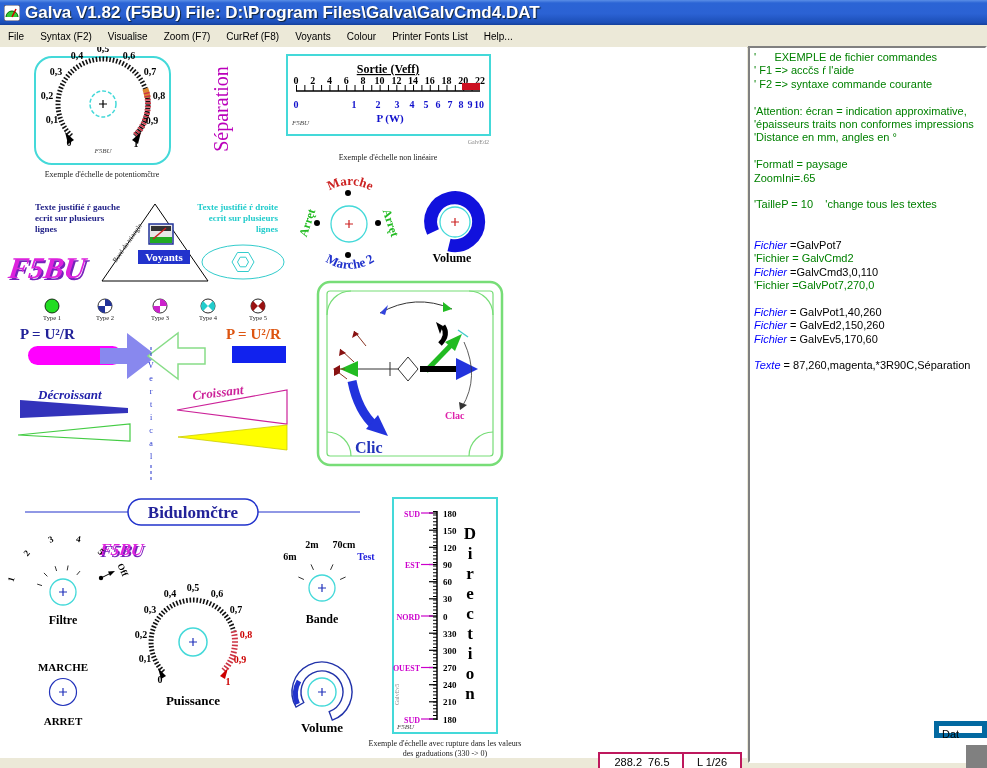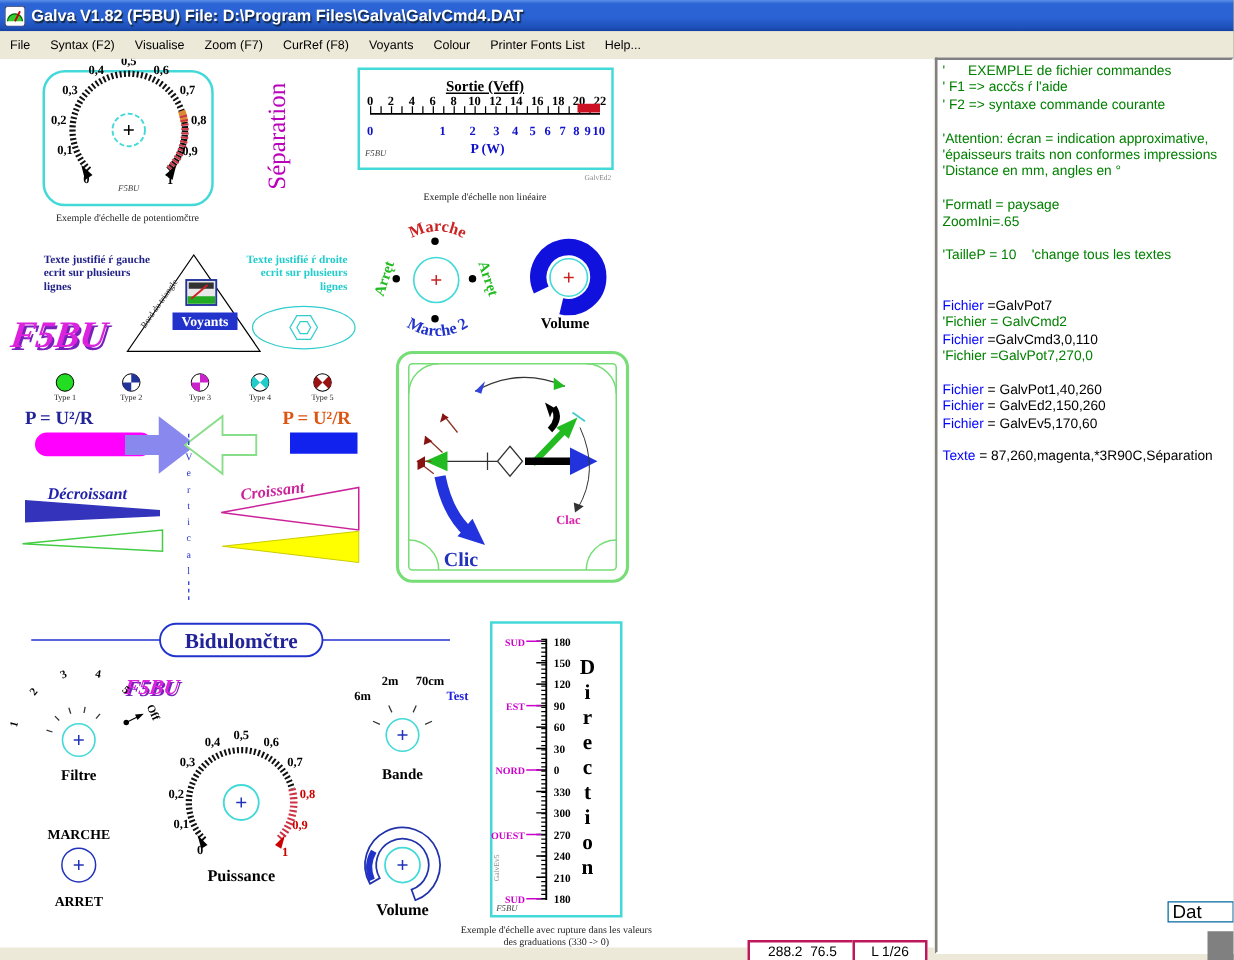--- a/index.html
+++ b/index.html
@@ -1,44 +1,44 @@
 <!DOCTYPE html>
 <html><head>
 <meta charset="utf-8">
 <style>
   html,body{margin:0;padding:0;background:#555;}
   .screen{position:relative;width:987px;height:768px;background:#ece9d8;overflow:hidden;
           font-family:"Liberation Sans",sans-serif;}
   
   .titlebar{position:absolute;left:0;top:0;width:987px;height:25px;
     background:linear-gradient(180deg,#5a8ee6 0%,#2b64d5 12%,#2b62d4 55%,#1c4fb8 90%,#143f9b 100%);
-    display:flex;align-items:center;color:#fff;font-weight:bold;font-size:13px;
+    display:flex;align-items:center;color:#fff;font-weight:bold;font-size:17px;
     text-shadow:1px 1px 1px #123;}
   .titlebar .appicon{width:16px;height:16px;margin:0 5px 0 4px;}
   
   .menubar{position:absolute;left:0;top:25px;width:987px;height:22px;background:#ece9d8;
     border-bottom:1px solid #c8c5b2;font-size:10px;color:#000;display:flex;align-items:center;}
   .menubar .mi{padding:3px 8px;cursor:default;}
   
   .canvas{position:absolute;left:0;top:47px;width:747px;height:711px;background:#fff;}
   
   .editor{position:absolute;left:748px;top:46px;width:239px;height:717px;background:#fff;
     border:2px solid;border-color:#808080 #fff #fff #808080;box-sizing:border-box;
     font-size:11px;line-height:13.4px;padding:3px 0 0 4px;overflow:hidden;}
   .cmd-line{white-space:pre;color:#000;}
   .cmd-line.cmt{color:#008000;}
-  .cmd-line .kw{color:#0000ff;}
+  .cmd-line .kw{color:#0000ff;font-style:italic;}
   .cmd-line .tx{color:#000;}
   
   .statusbox{position:absolute;background:#fff;border:2px solid #be185d;font-size:11px;
     display:flex;align-items:center;justify-content:center;white-space:pre;}
   .st1{left:598px;top:752px;width:84px;height:15px;}
   .st2{left:682px;top:752px;width:56px;height:15px;}
   .tipdat{position:absolute;left:934px;top:721px;width:53px;height:17px;background:#fff;
-    border:1px solid #0369a1;font-size:15px;line-height:16px;padding-left:3px;box-sizing:border-box;}
+    border:5px solid #0369a1;font-size:11px;line-height:16px;padding-left:3px;box-sizing:border-box;}
   .graycorner{position:absolute;left:966px;top:745px;width:21px;height:23px;background:#808080;}
   
   svg text{font-family:"Liberation Serif",serif;}
   .mid{text-anchor:middle;}
   .pl{font-weight:bold;font-size:10px;text-anchor:middle;fill:#000;}
   .plr{fill:#cc0000;}
   .cap{font-size:8px;fill:#222;text-anchor:middle;}
   .tiny{font-style:italic;font-size:7px;fill:#444;}
   .fileid{font-size:6px;fill:#888;}
   .stl{font-weight:bold;font-size:10px;text-anchor:middle;fill:#000;}

